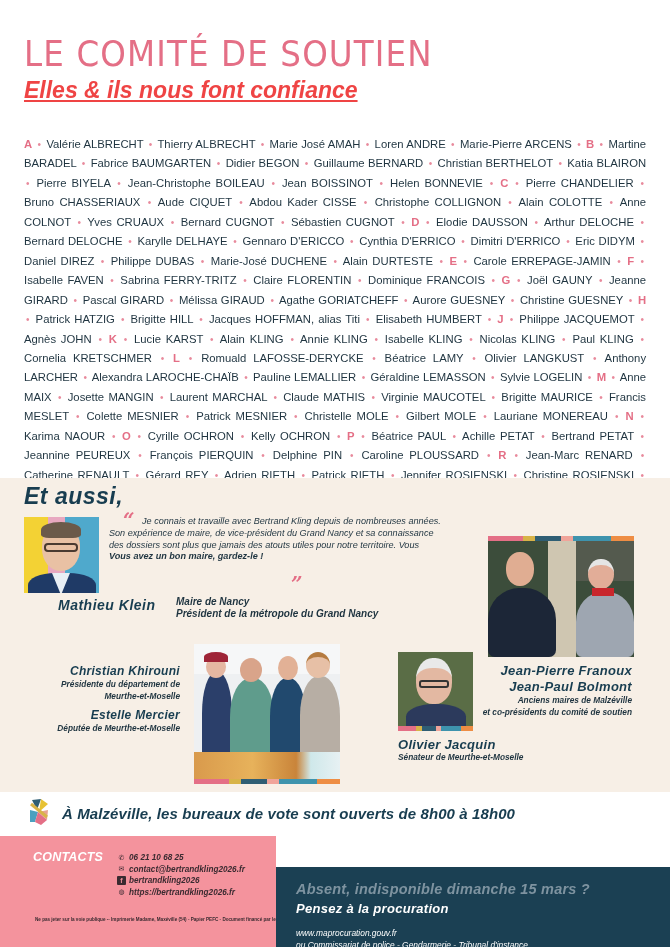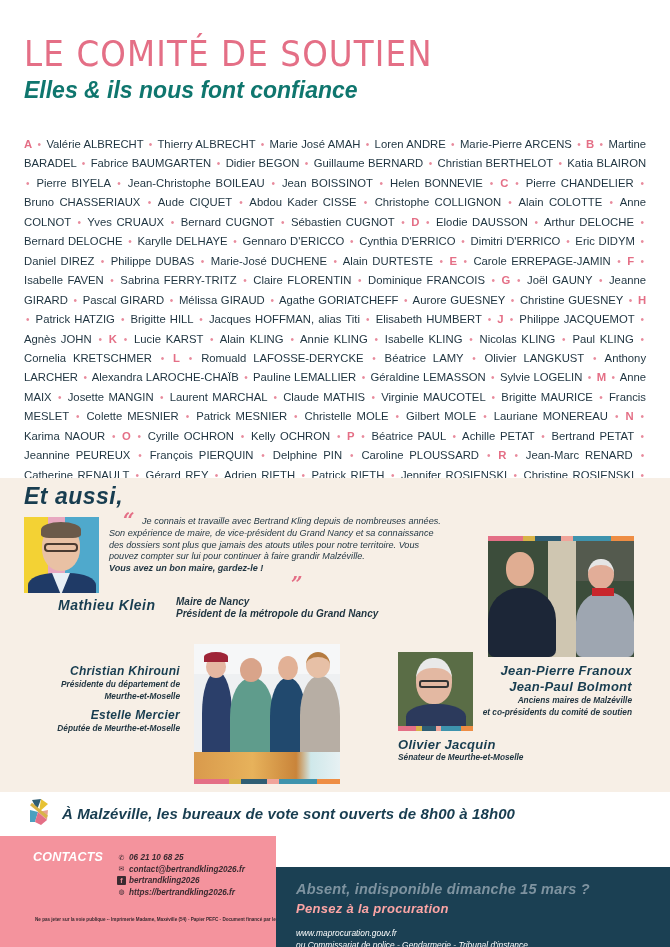--- a/index.html
+++ b/index.html
@@ -2,21 +2,21 @@
 <html><head>
   <meta charset="utf-8">
   <style>
     * { box-sizing: border-box; margin: 0; padding: 0; }
     html, body { width: 670px; height: 947px; background: #ffffff; overflow: hidden; }
     body { font-family: "Liberation Sans", "DejaVu Sans", sans-serif; color: #1f3d4f; position: relative; }
 
     .top { position: absolute; left: 24px; top: 30px; width: 622px; }
     .kicker { font-size: 11.5px; letter-spacing: 0.2px; color: #3e4c55; }
     .title { font-size: 35px; font-weight: 300; color: #e46f86; letter-spacing: 1.2px; margin-top: 4px; line-height: 40px; font-family: "DejaVu Sans", sans-serif; font-weight: normal; transform: scaleX(0.93); transform-origin: left; }
-    .subtitle { font-size: 23px; font-weight: bold; font-style: italic; color: #0f766e; margin-top: 2px; line-height: 28px; }
+    .subtitle { font-size: 23px; font-weight: bold; font-style: italic; color: #ef4444; margin-top: 2px; line-height: 28px; text-decoration: underline; }
 
     .names { position: absolute; left: 24px; top: 135px; width: 622px; font-size: 11.3px; line-height: 19.45px; color: #1f3440; text-align: justify; }
     .names .letter { color: #e46f86; font-weight: bold; }
     .names .dot { color: #e88a9c; font-size: 10px; padding: 0 2px; }
 
     .aussi { position: absolute; left: 0; top: 478px; width: 670px; height: 314px; background: #f7efe6; }
     .aussi-title { position: absolute; left: 24px; top: 5px; font-size: 23px; font-weight: bold; font-style: italic; color: #183d50; letter-spacing: 0.5px; }
 
     .photo { position: absolute; overflow: hidden; }
     .photo-klein { left: 24px; top: 39px; width: 75px; height: 76px;
@@ -63,21 +63,21 @@
 
     .contacts { position: absolute; left: 0; top: 836px; width: 276px; height: 127px; background: #f4939d; }
     .contacts-title { position: absolute; left: 33px; top: 14px; font-size: 12.5px; font-weight: bold; font-style: italic; color: #ffffff; letter-spacing: 0.2px; }
     .contact-list { position: absolute; left: 117px; top: 16px; }
     .contact-row { display: flex; align-items: center; height: 11.5px; font-size: 8.2px; font-weight: bold; font-style: italic; color: #3a2a30; }
     .contact-row .ic { width: 9px; height: 9px; margin-right: 3px; display: inline-flex; align-items: center; justify-content: center; font-size: 7px; font-style: normal; }
     .legal { position: absolute; left: 35px; top: 81px; font-size: 4.6px; color: #3a2a30; white-space: nowrap; font-weight: bold; }
 
     .procuration { position: absolute; left: 276px; top: 836px; width: 394px; height: 111px; background: #1b4053; margin-top: 31px; }
     .proc-q { position: absolute; left: 20px; top: 14px; font-size: 14.5px; font-weight: bold; font-style: italic; color: #7e93a0; letter-spacing: 0.2px; }
-    .proc-a { position: absolute; left: 20px; top: 34px; font-size: 13px; font-weight: bold; font-style: italic; color: #fca5a5; letter-spacing: 0.3px; }
+    .proc-a { position: absolute; left: 20px; top: 34px; font-size: 13px; font-weight: bold; font-style: italic; color: #ffffff; letter-spacing: 0.3px; }
     .proc-url { position: absolute; left: 20px; top: 60px; font-size: 8.4px; font-style: italic; color: #ffffff; line-height: 12px; }
   </style>
 </head>
 <body>
 
 <div class="top">
   <div class="title">LE COMITÉ DE SOUTIEN</div>
   <div class="subtitle">Elles &amp; ils nous font confiance</div>
 </div>
 
@@ -92,21 +92,20 @@
     <div class="p head"></div>
     <div class="p hair"></div>
     <div class="p glasses"></div>
   </div>
 
   <div class="quote-open">“</div>
   <div class="quote">
     <div class="first">Je connais et travaille avec Bertrand Kling depuis de nombreuses années.</div>
     <div>Son expérience de maire, de vice-président du Grand Nancy et sa connaissance</div>
     <div>des dossiers sont plus que jamais des atouts utiles pour notre territoire. Vous</div>
-    <div>pouvez compter sur lui pour continuer à faire grandir Malzéville.</div>
     <div class="strong">Vous avez un bon maire, gardez-le !</div>
   </div>
   <div class="quote-close">”</div>
 
   <div class="klein-name">Mathieu Klein</div>
   <div class="klein-role">
     <div>Maire de Nancy</div>
     <div>Président de la métropole du Grand Nancy</div>
   </div>
 

